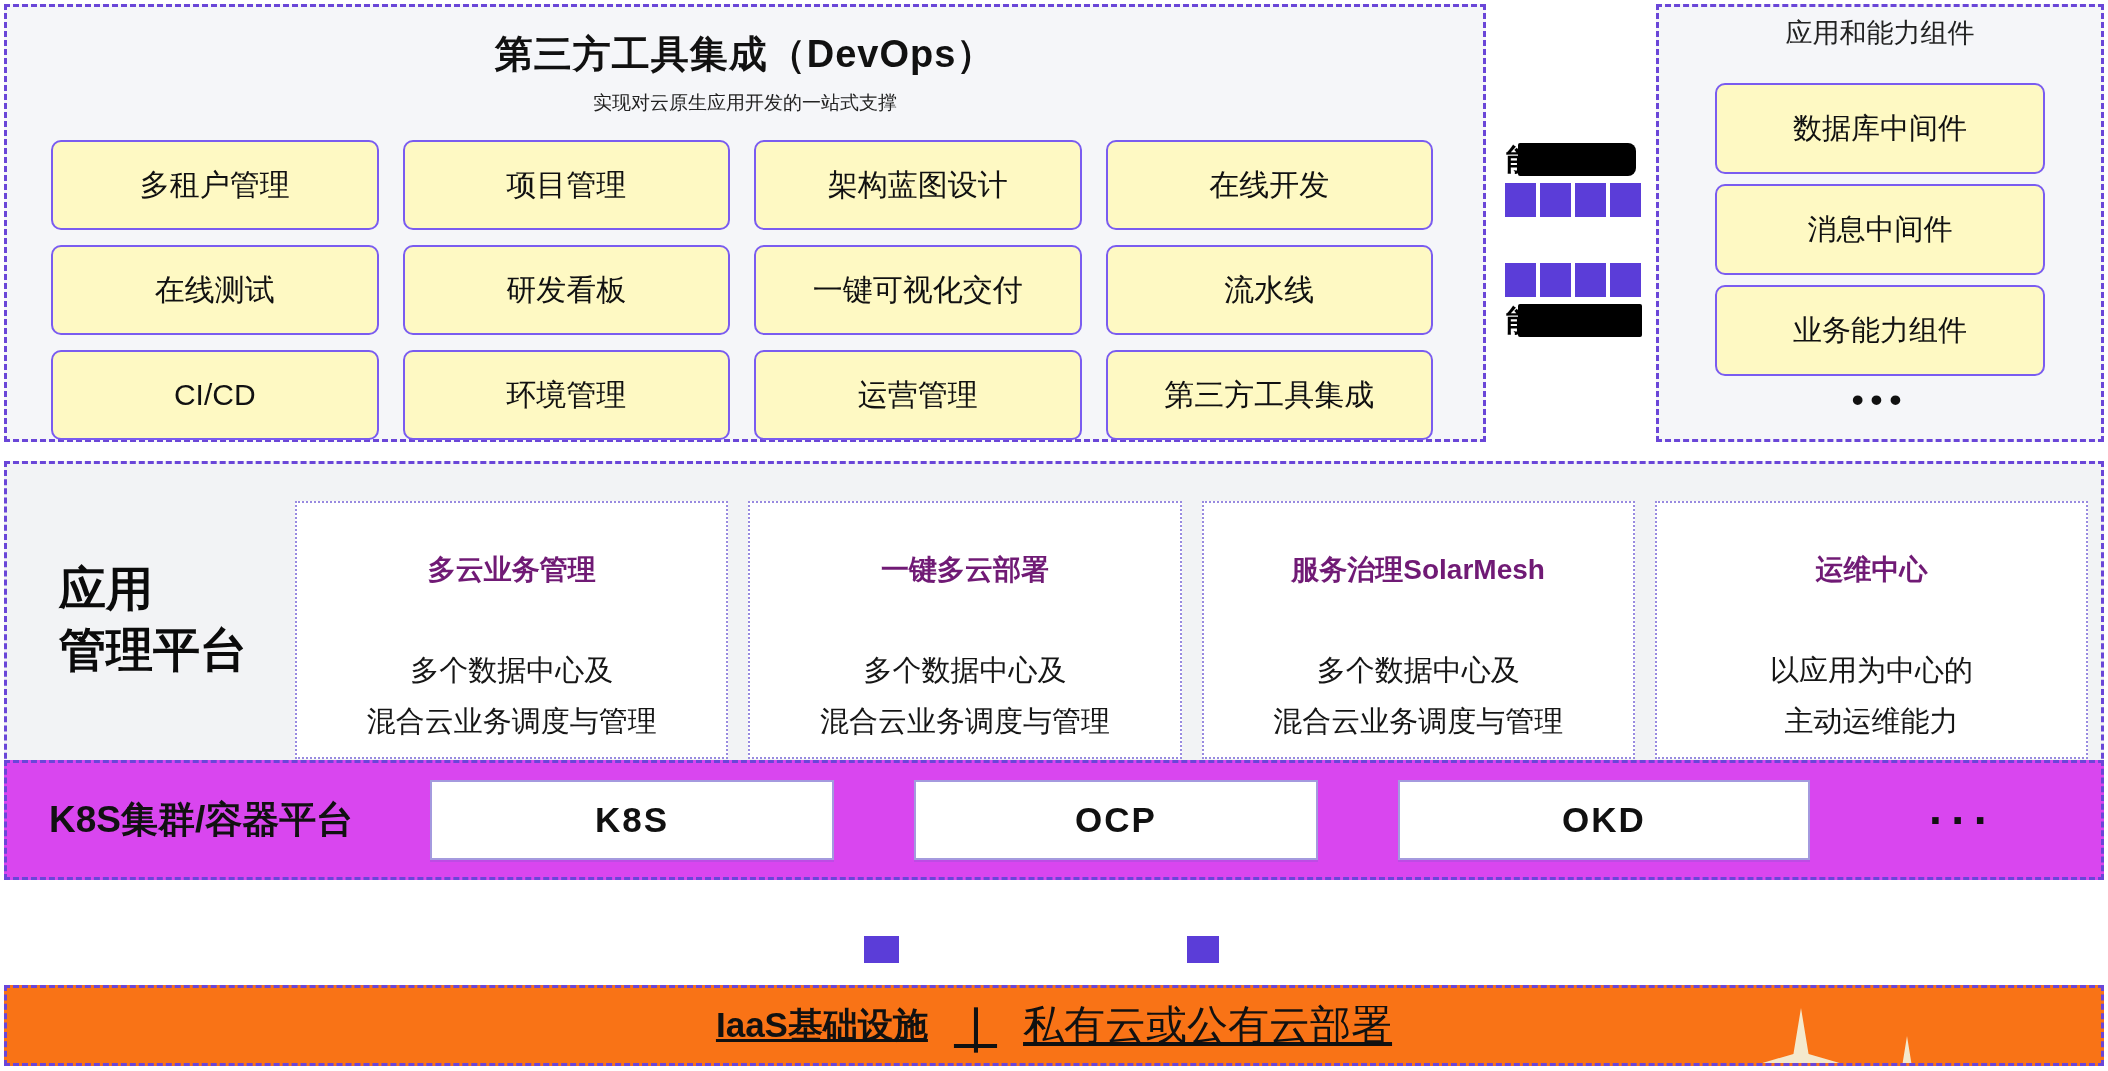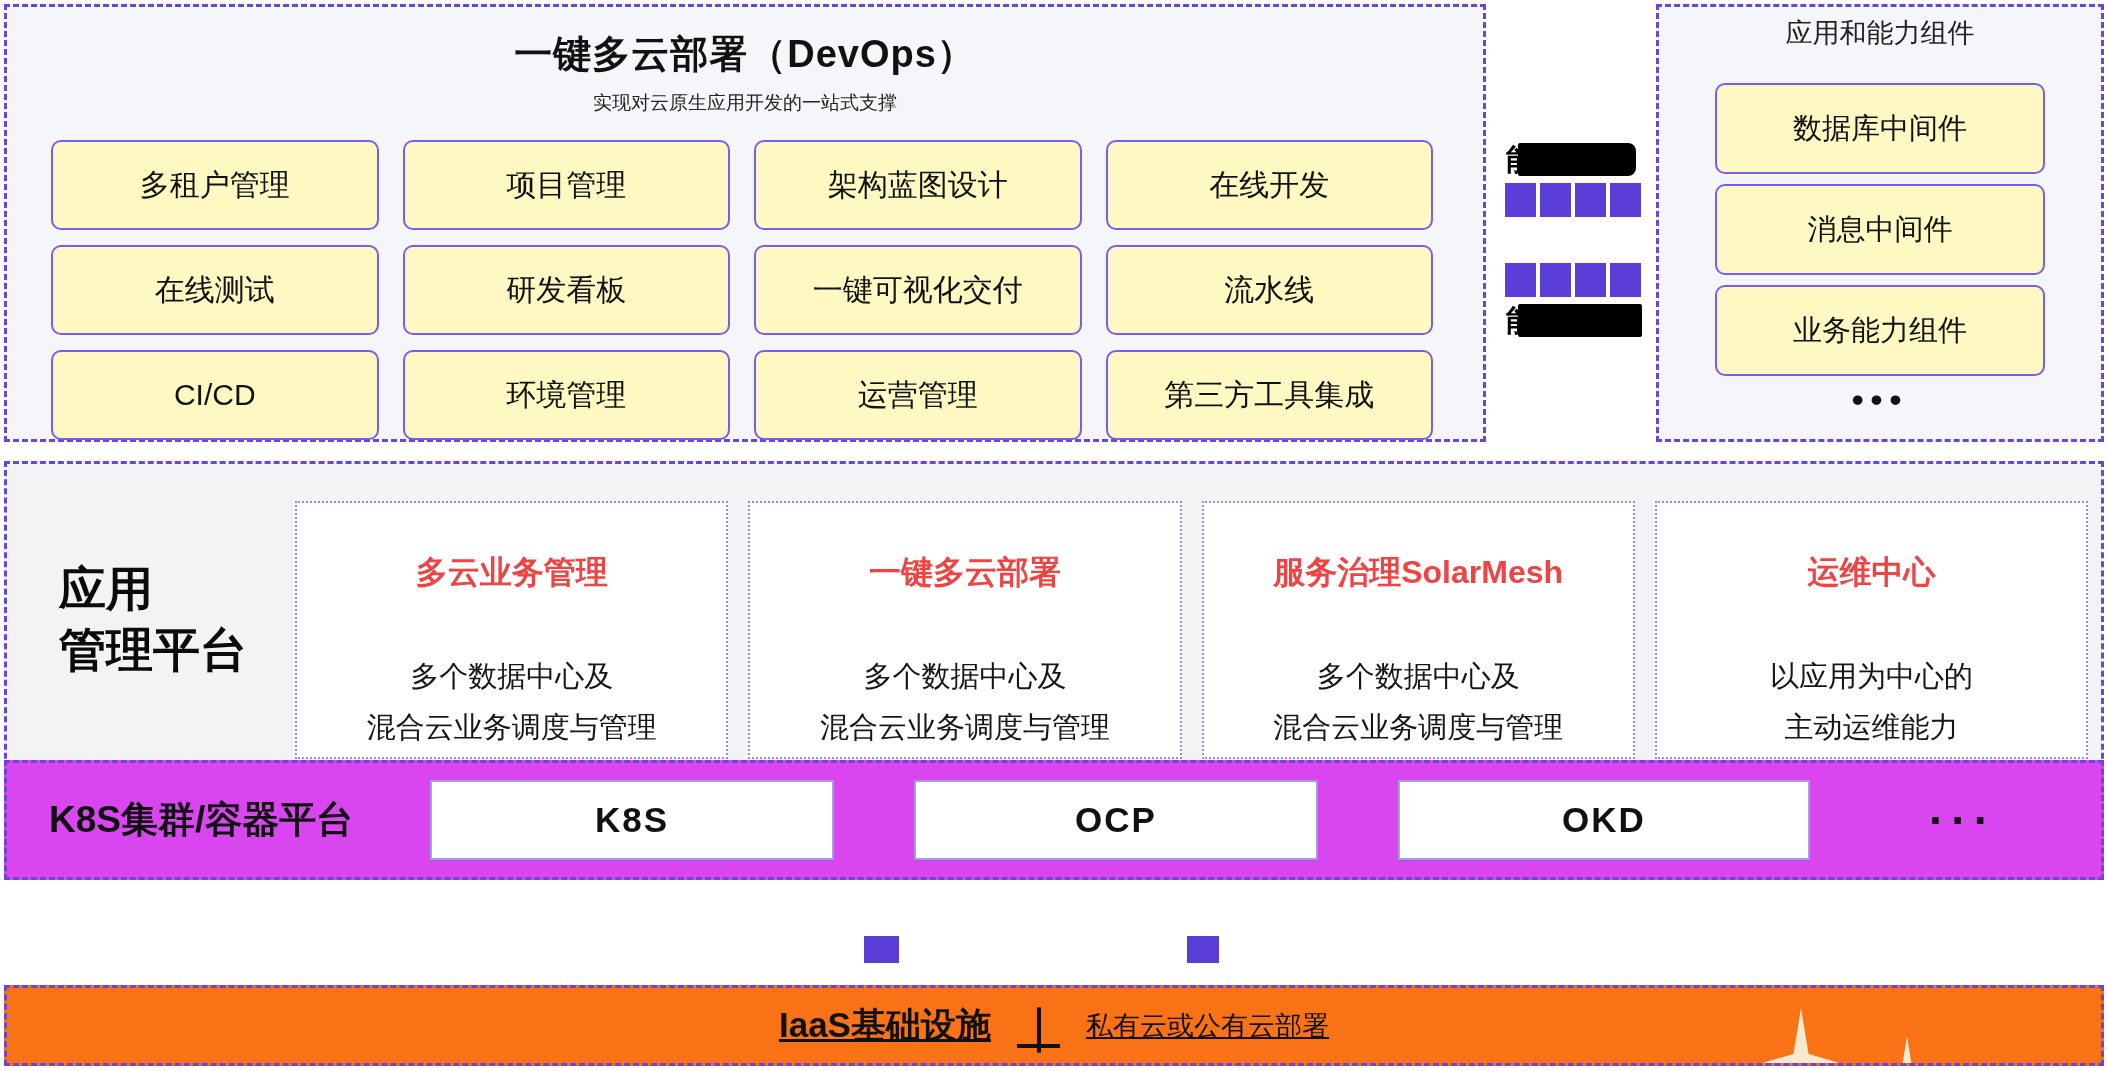--- a/index.html
+++ b/index.html
@@ -43,51 +43,51 @@
   #appband{left:4px;top:461px;width:2100px;height:316px;}
   .app-label{
     position:absolute;left:52px;top:0;bottom:0;display:flex;align-items:center;
     font-size:47px;font-weight:800;line-height:1.3;color:#0b0b0b;
   }
   .cards{position:absolute;left:288px;right:13px;top:37px;bottom:15px;display:flex;gap:20px;}
   .card{
     flex:1;box-sizing:border-box;background:#fff;border:2px dotted #988ae0;
     display:flex;flex-direction:column;align-items:center;
   }
-  .card-title{margin-top:48px;font-size:32px;font-weight:800;color:#ef4444;text-align:center;}
+  .card-title{margin-top:48px;font-size:28px;font-weight:800;color:#701a75;text-align:center;}
   .card-desc{margin-top:56px;font-size:29px;color:#161616;text-align:center;line-height:1.75;}
   
   #k8sband{left:4px;top:760px;width:2100px;height:120px;background:#d946ef;text-decoration:underline;}
   .k8s-label{position:absolute;left:42px;top:0;bottom:0;display:flex;align-items:center;
     font-size:37px;font-weight:800;}
   .k8s-box{
     position:absolute;top:17px;height:80px;box-sizing:border-box;background:#fff;
     border:2px solid #a49ade;display:flex;align-items:center;justify-content:center;
     font-size:35px;font-weight:700;letter-spacing:2px;box-shadow:0 2px 0 rgba(110,90,200,.25);
   }
   .k8s-dots{position:absolute;left:1922px;top:0;bottom:0;display:flex;align-items:center;
     font-size:46px;font-weight:700;letter-spacing:7px;}
   
   .link-sq{position:absolute;background:#5b3dd8;}
   
   #iaasband{left:4px;top:985px;width:2100px;height:81px;background:#f97316;overflow:hidden;
     display:flex;align-items:center;justify-content:center;text-decoration:underline;}
   .iaas-title{font-size:35px;font-weight:800;}
   .iaas-sep{font-size:44px;font-weight:600;margin:0 26px;line-height:1;}
-  .iaas-sub{font-size:27px;color:#111;text-align:right;}
+  .iaas-sub{font-size:41px;color:#111;text-align:right;}
   .sparkle{
     position:absolute;background:#f4e9cd;
     clip-path:polygon(50% 0%,59% 41%,100% 50%,59% 59%,50% 100%,41% 59%,0% 50%,41% 41%);
   }
 </style>
 </head>
 <body>
 
 <div id="devops" class="panel">
-  <div class="devops-title">一键多云部署（DevOps）</div>
+  <div class="devops-title">第三方工具集成（DevOps）</div>
   <div class="devops-sub">实现对云原生应用开发的一站式支撑</div>
   <div class="dev-grid">
     <div class="pill">多租户管理</div>
     <div class="pill">项目管理</div>
     <div class="pill">架构蓝图设计</div>
     <div class="pill">在线开发</div>
     <div class="pill">在线测试</div>
     <div class="pill">研发看板</div>
     <div class="pill">一键可视化交付</div>
     <div class="pill">流水线</div>

